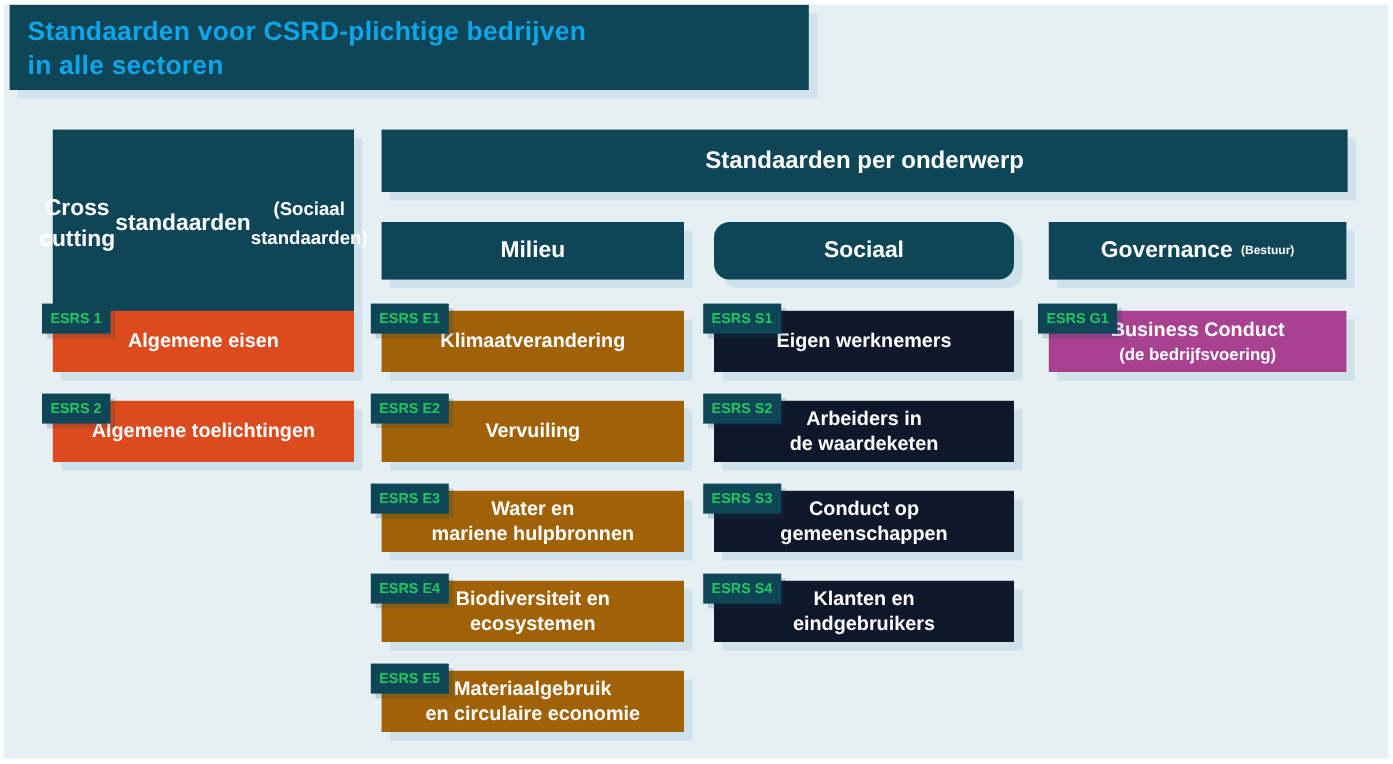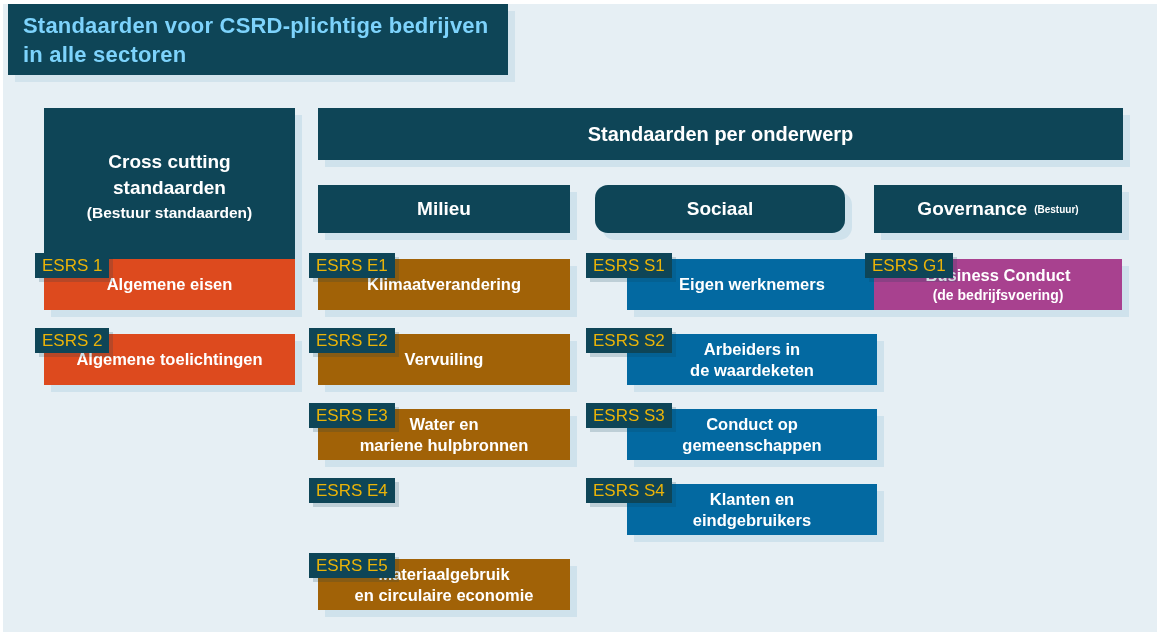--- a/index.html
+++ b/index.html
@@ -5,56 +5,56 @@
   html,body { margin:0; padding:0; background:#ffffff; }
   .stage {
     position:relative; width:1161px; height:637px; background:#ffffff;
     font-family:"Liberation Sans", sans-serif; overflow:hidden;
   }
   .panel {
     position:absolute; left:3px; top:4px; width:1154px; height:628px;
     background:#e6eff4;
   }
   .title-box {
-    position:absolute; left:8px; top:4px; width:500px; height:71px;
-    background:#0e4557; color:#7dd3fc; box-sizing:border-box;
+    position:absolute; left:8px; top:4px; width:666px; height:71px;
+    background:#0e4557; color:#0ea5e9; box-sizing:border-box;
     padding:7px 0 0 15px; font-size:22px; font-weight:bold; line-height:29px;
     letter-spacing:0.2px; box-shadow:7px 7px 0 #d2e3ec;
   }
   .hdr {
     position:absolute; background:#0e4557; color:#ffffff;
     display:flex; align-items:center; justify-content:center; text-align:center;
     font-weight:bold; box-shadow:7px 7px 0 #cfe2ec; box-sizing:border-box;
   }
   .topic-bar { left:318px; top:108px; width:805px; height:52px; font-size:20px; }
   .col-hdr   { top:185px; height:48px; font-size:19px; }
   .cross-hdr {
     left:44px; top:108px; width:251px; height:158px;
-    flex-direction:column; font-size:19px; line-height:26px;
+    flex-direction:row; font-size:19px; line-height:26px;
   }
   .hdr-sub { font-size:15.5px; line-height:24px; }
   .hdr-suffix { font-size:10px; }
   .hdr-suffix:not(:empty) { margin-left:7px; }
   .box {
     position:absolute; height:51px; color:#ffffff; font-weight:bold;
     display:flex; flex-direction:column; align-items:center; justify-content:center;
     text-align:center; font-size:16.5px; line-height:21px;
     box-shadow:7px 7px 0 #cfe2ec; box-sizing:border-box;
   }
   .box .l { display:block; }
   .box .sub { font-size:14px; line-height:18px; }
   .tag {
     position:absolute; height:25px; line-height:25px; padding:0 7px;
-    background:#0e4557; color:#eab308; font-size:17px; font-weight:normal;
+    background:#0e4557; color:#22c55e; font-size:12px; font-weight:bold;
     box-shadow:4px 4px 0 rgba(13,62,82,0.18); white-space:nowrap;
   }
   
   .c-cross { left:44px;  width:251px; background:#dd4a1e; }
   .c-env   { left:318px; width:252px; background:#a16207; }
-  .c-soc   { left:627px; width:250px; background:#0369a1; }
+  .c-soc   { left:595px; width:250px; background:#0f172a; }
   .c-gov   { left:874px; width:248px; background:#a8418f; }
   .t-cross { left:35px; }
   .t-env   { left:309px; }
   .t-soc   { left:586px; }
   .t-gov   { left:865px; }
   .w-env   { left:318px; width:252px; }
   .w-soc   { left:595px; width:250px;border-radius:13px; }
   .w-gov   { left:874px; width:248px; }
 </style>
 </head>
@@ -65,21 +65,21 @@
   <div class="panel"></div>
 
   <div class="title-box">
     <div>Standaarden voor CSRD-plichtige bedrijven</div>
     <div>in alle sectoren</div>
   </div>
 
   <div class="hdr cross-hdr">
     <span>Cross cutting</span>
     <span>standaarden</span>
-    <span class="hdr-sub">(Bestuur standaarden)</span>
+    <span class="hdr-sub">(Sociaal standaarden)</span>
   </div>
 
   <div class="hdr topic-bar">
     <span>Standaarden per onderwerp</span>
   </div>
 
   <div class="hdr col-hdr w-env">
     <span>Milieu</span>
     <span class="hdr-suffix"></span>
   </div>
@@ -115,20 +115,24 @@
     <span class="l"></span>
   </div>
   <div class="tag t-env" style="top:328px">ESRS E2</div>
 
   <div class="box c-env" style="top:409px">
     <span class="l">Water en</span>
     <span class="l">mariene hulpbronnen</span>
   </div>
   <div class="tag t-env" style="top:403px">ESRS E3</div>
 
+  <div class="box c-env" style="top:484px">
+    <span class="l">Biodiversiteit en</span>
+    <span class="l">ecosystemen</span>
+  </div>
   <div class="tag t-env" style="top:478px">ESRS E4</div>
 
   <div class="box c-env" style="top:559px">
     <span class="l">Materiaalgebruik</span>
     <span class="l">en circulaire economie</span>
   </div>
   <div class="tag t-env" style="top:553px">ESRS E5</div>
 
   <div class="box c-soc" style="top:259px">
     <span class="l">Eigen werknemers</span>

